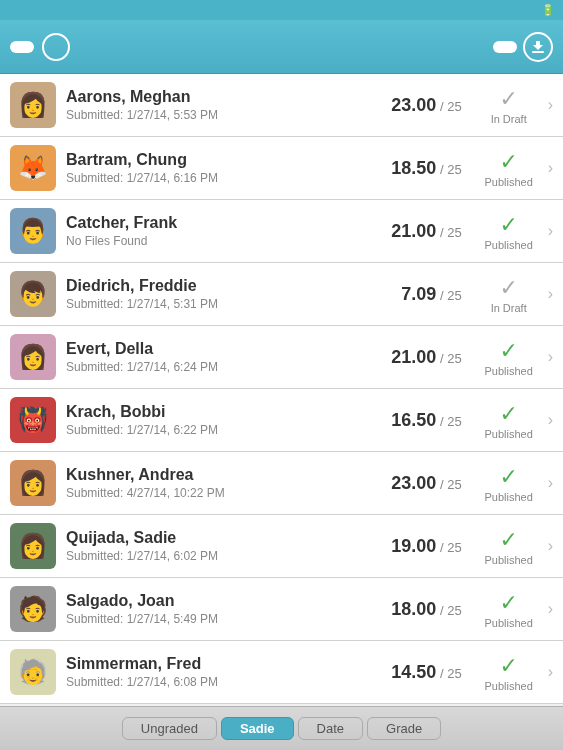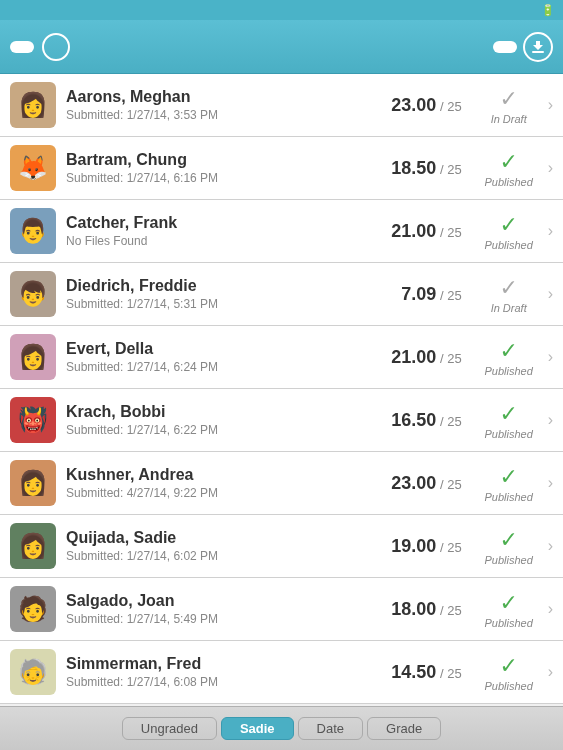--- a/index.html
+++ b/index.html
@@ -144,21 +144,21 @@
     .score-area { text-align: right; margin-right: 12px; white-space: nowrap; }
     .score-main { font-size: 18px; font-weight: 600; color: #333; text-align: right; }
     .score-denom { font-size: 13px; color: #888; }
 
     .status-area {
       display: flex; flex-direction: column; align-items: center;
       width: 70px; flex-shrink: 0;
     }
     .check-icon { font-size: 22px; }
     .check-green { color: #4caf50; }
-    .status-label { font-size: 11px; color: #888; margin-top: 1px; font-style: italic; }
+    .status-label { font-size: 11px; color: #888; margin-top: 1px; }
 
     .chevron { color: #bbb; font-size: 16px; margin-left: 4px; }
 
     
     .tab-bar {
       position: absolute;
       bottom: 0;
       left: 0;
       right: 0;
       height: 44px;
@@ -215,21 +215,21 @@
   </div>
 </div>
 
 <div class="list-container" id="list-container">
 <div class="list-item">
     <div class="avatar avatar-aarons" style="background:#c8a882; border-radius:6px; width:46px; height:46px; display:flex; align-items:center; justify-content:center; font-size:24px; flex-shrink:0; margin-right:10px;">
       👩
     </div>
     <div class="person-info">
       <div class="person-name">Aarons, Meghan</div>
-      <div class="person-sub">Submitted: 1/27/14, 3:53 PM</div>
+      <div class="person-sub">Submitted: 1/27/14, 5:53 PM</div>
     </div>
     <div class="score-area">
       <span class="score-main">23.00</span><span class="score-denom"> / 25</span>
     </div>
     <div class="status-area">
       <span class="check-icon check-green" style="color:#aaa;">✓</span>
       <span class="status-label">In Draft</span>
     </div>
     <span class="chevron">›</span>
   </div>
@@ -317,21 +317,21 @@
       <span class="status-label">Published</span>
     </div>
     <span class="chevron">›</span>
   </div>
     <div class="list-item">
     <div class="avatar avatar-kushner" style="background:#d09060; border-radius:6px; width:46px; height:46px; display:flex; align-items:center; justify-content:center; font-size:24px; flex-shrink:0; margin-right:10px;">
       👩
     </div>
     <div class="person-info">
       <div class="person-name">Kushner, Andrea</div>
-      <div class="person-sub">Submitted: 4/27/14, 9:22 PM</div>
+      <div class="person-sub">Submitted: 4/27/14, 10:22 PM</div>
     </div>
     <div class="score-area">
       <span class="score-main">23.00</span><span class="score-denom"> / 25</span>
     </div>
     <div class="status-area">
       <span class="check-icon check-green" style="color:#4caf50;">✓</span>
       <span class="status-label">Published</span>
     </div>
     <span class="chevron">›</span>
   </div>

